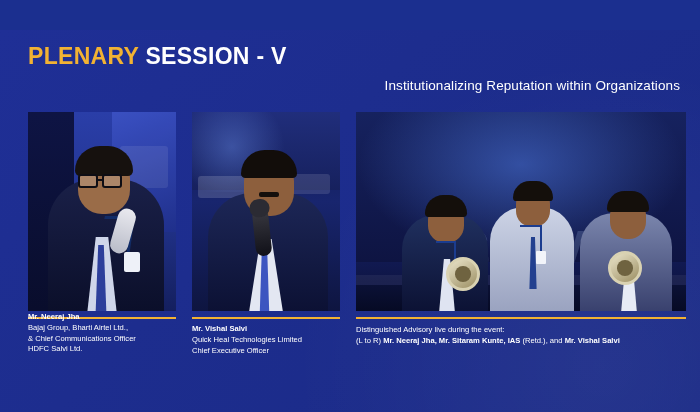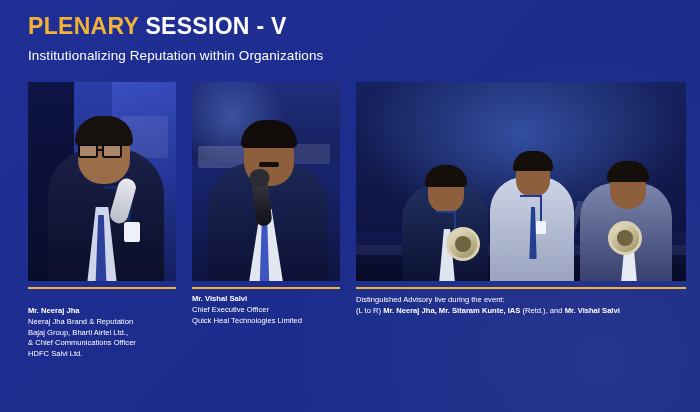--- a/index.html
+++ b/index.html
@@ -10,39 +10,41 @@
     color:#ffffff;
     overflow:hidden;
     position:relative;
   }
   
   .page {
     position:absolute; inset:0;
     background:
       radial-gradient(circle at 86% 88%, rgba(255,255,255,0.05) 0%, rgba(255,255,255,0) 45%),
       linear-gradient(135deg,#1f2f96 0%, #1d2d8e 40%, #1a2a86 100%);
+    margin-top: 30px;
   }
   .header {
     position:absolute; left:28px; top:14px; right:20px;
   }
   .title {
     font-size:23px;
     font-weight:bold;
     letter-spacing:0.3px;
     line-height:1.1;
     white-space:nowrap;
   }
   .title .accent { color:#f2b233; }
   .title .rest { color:#ffffff; }
   .subtitle {
     margin-top:9px;
     font-size:13.5px;
     font-weight:normal;
     color:#ffffff;
     letter-spacing:0.1px;
+    text-align:right;
   }
 
   .cards {
     position:absolute;
     left:28px; top:82px;
   }
   .card { position:absolute; top:0; }
   .photo {
     position:relative;
     overflow:hidden;
@@ -228,23 +230,22 @@
         <div class="p1-lanyard"></div>
         <div class="p1-badge"></div>
         <div class="p1-head"></div>
         <div class="p1-hair"></div>
         <div class="p1-glass-l"></div>
         <div class="p1-glass-r"></div>
         <div class="p1-bridge"></div>
         <div class="p1-mic"></div>
       </div>
       <div class="cap-rule" style="top:205px;width:148px;"></div>
-      <div class="cap" style="top:224px;width:150px;">
+      <div class="cap" style="top:200px;width:150px;">
         <div class="name">Mr. Neeraj Jha</div>
-        <div>Neeraj Jha Brand &amp; Reputation</div>
         <div>Bajaj Group, Bharti Airtel Ltd.,</div>
         <div>&amp; Chief Communications Officer</div>
         <div>HDFC Salvi Ltd.</div>
       </div>
     </div>
 
     <div class="card" id="card2">
       <div class="photo">
         <div class="p2-bg"></div>
         <div class="p2-wall"></div>
@@ -255,22 +256,22 @@
         <div class="p2-shirt"></div>
         <div class="p2-tie"></div>
         <div class="p2-head"></div>
         <div class="p2-hair"></div>
         <div class="p2-mous"></div>
         <div class="p2-mic"></div>
       </div>
       <div class="cap-rule" style="top:205px;width:148px;"></div>
       <div class="cap" style="top:212px;width:150px;">
         <div class="name">Mr. Vishal Salvi</div>
+        <div>Quick Heal Technologies Limited</div>
         <div>Chief Executive Officer</div>
-        <div>Quick Heal Technologies Limited</div>
       </div>
     </div>
 
     <div class="card" id="card3">
       <div class="photo">
         <div class="p3-bg"></div>
         <div class="p3-screen"></div>
         <div class="p3-bigtext">SCM</div>
         <div class="p3-stripe"></div>
         <div class="p3-floor"></div>

